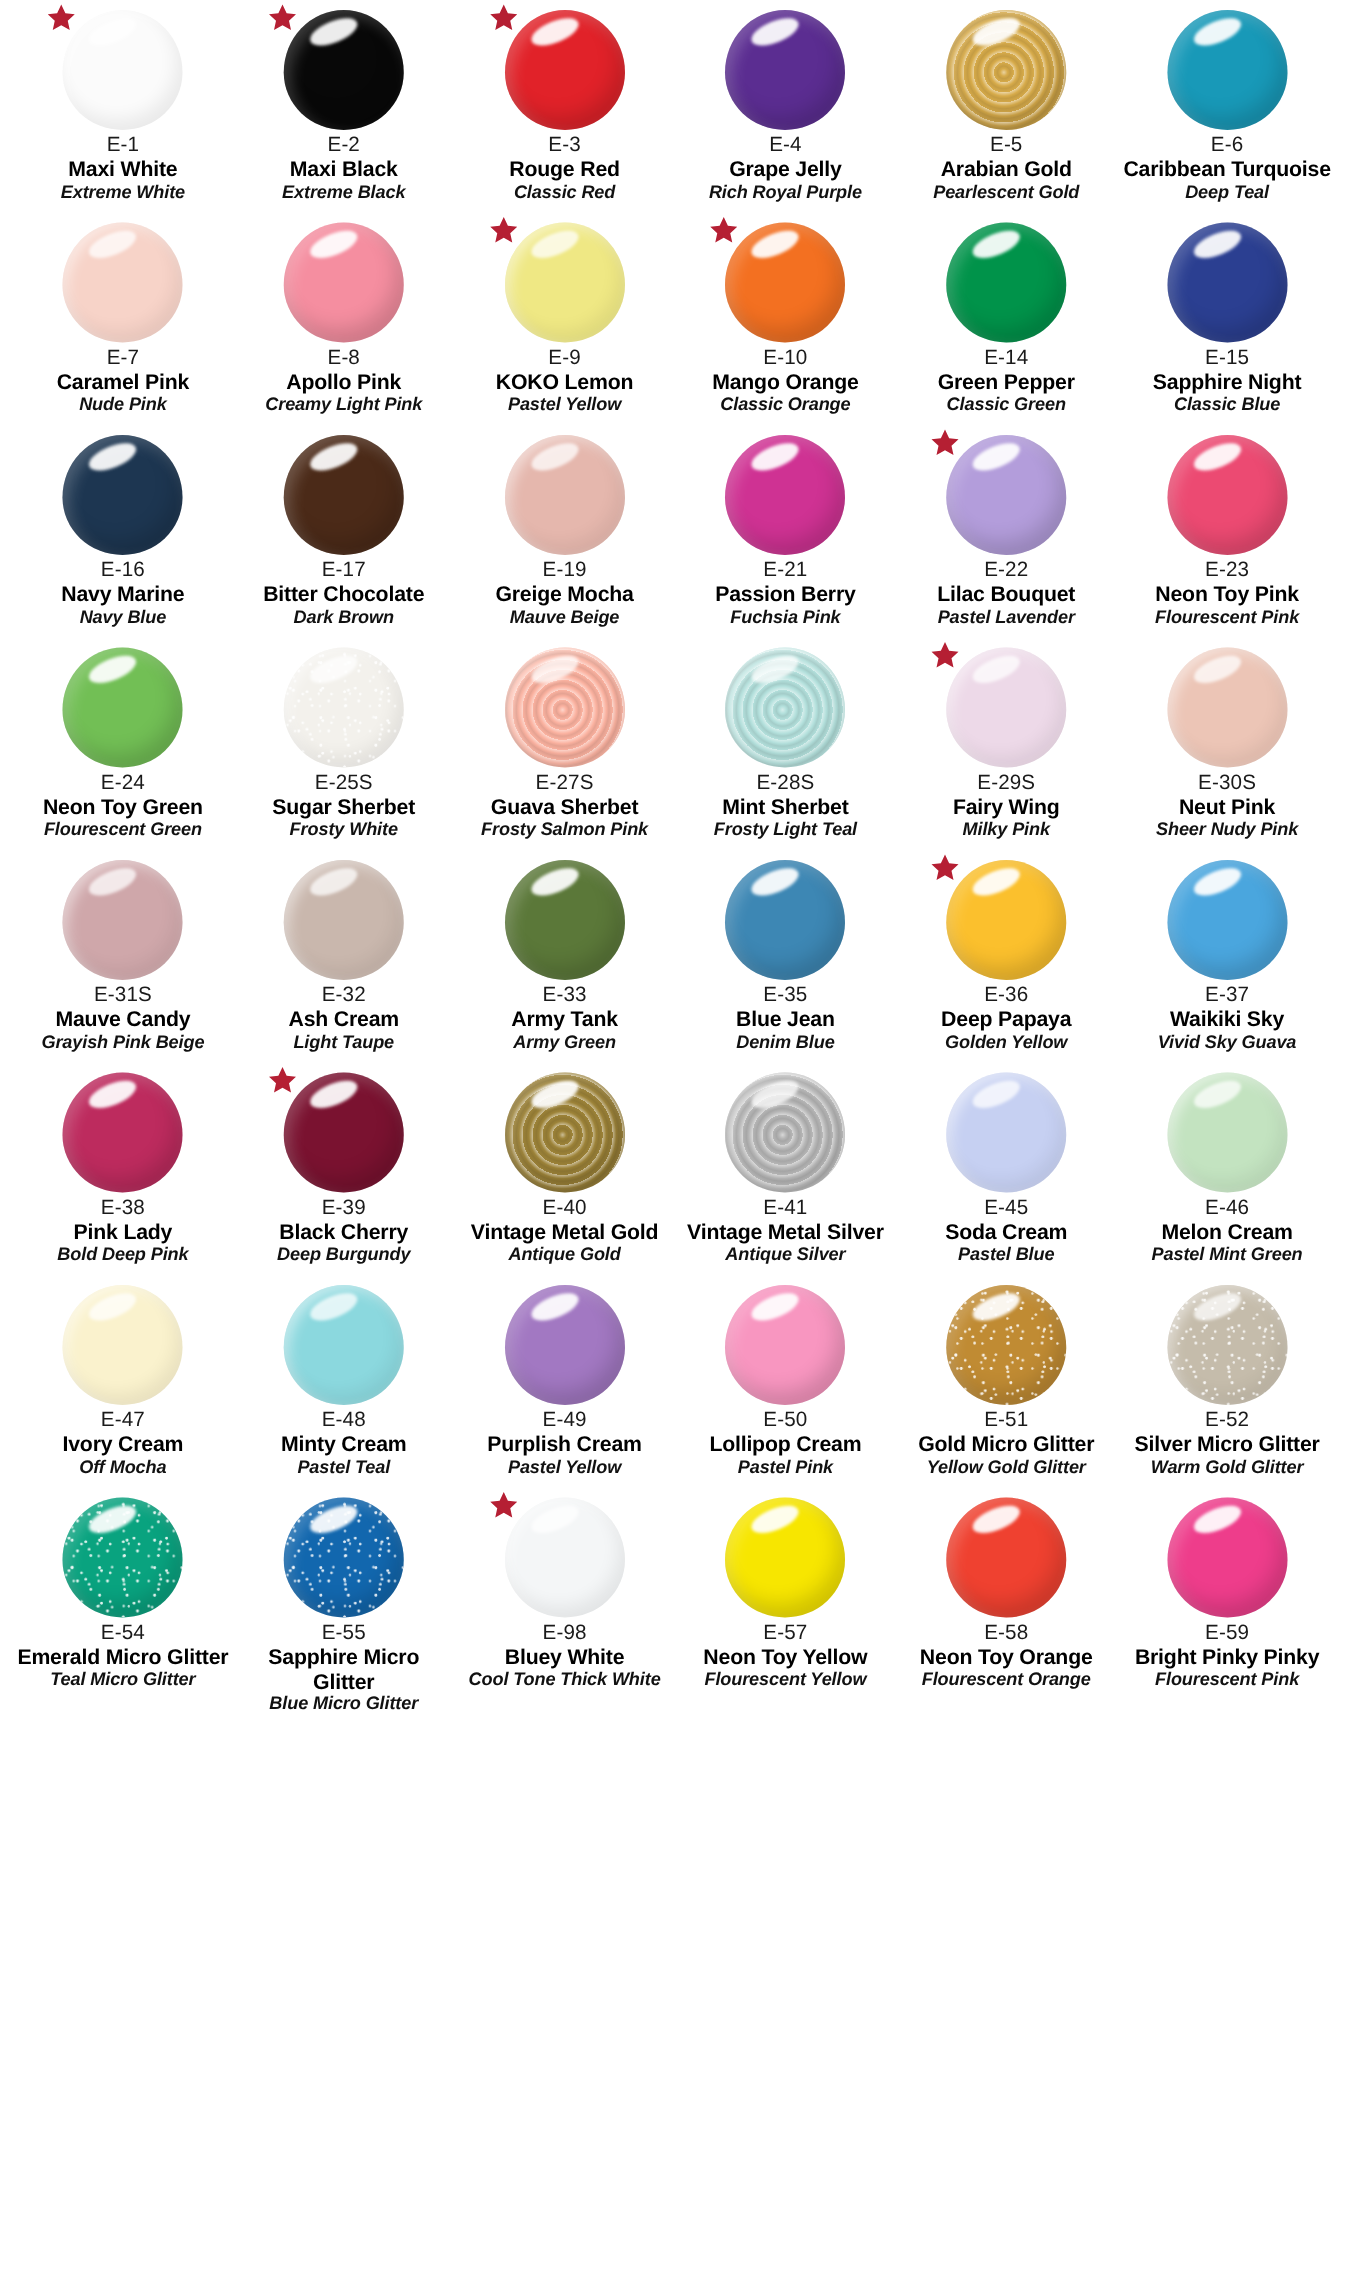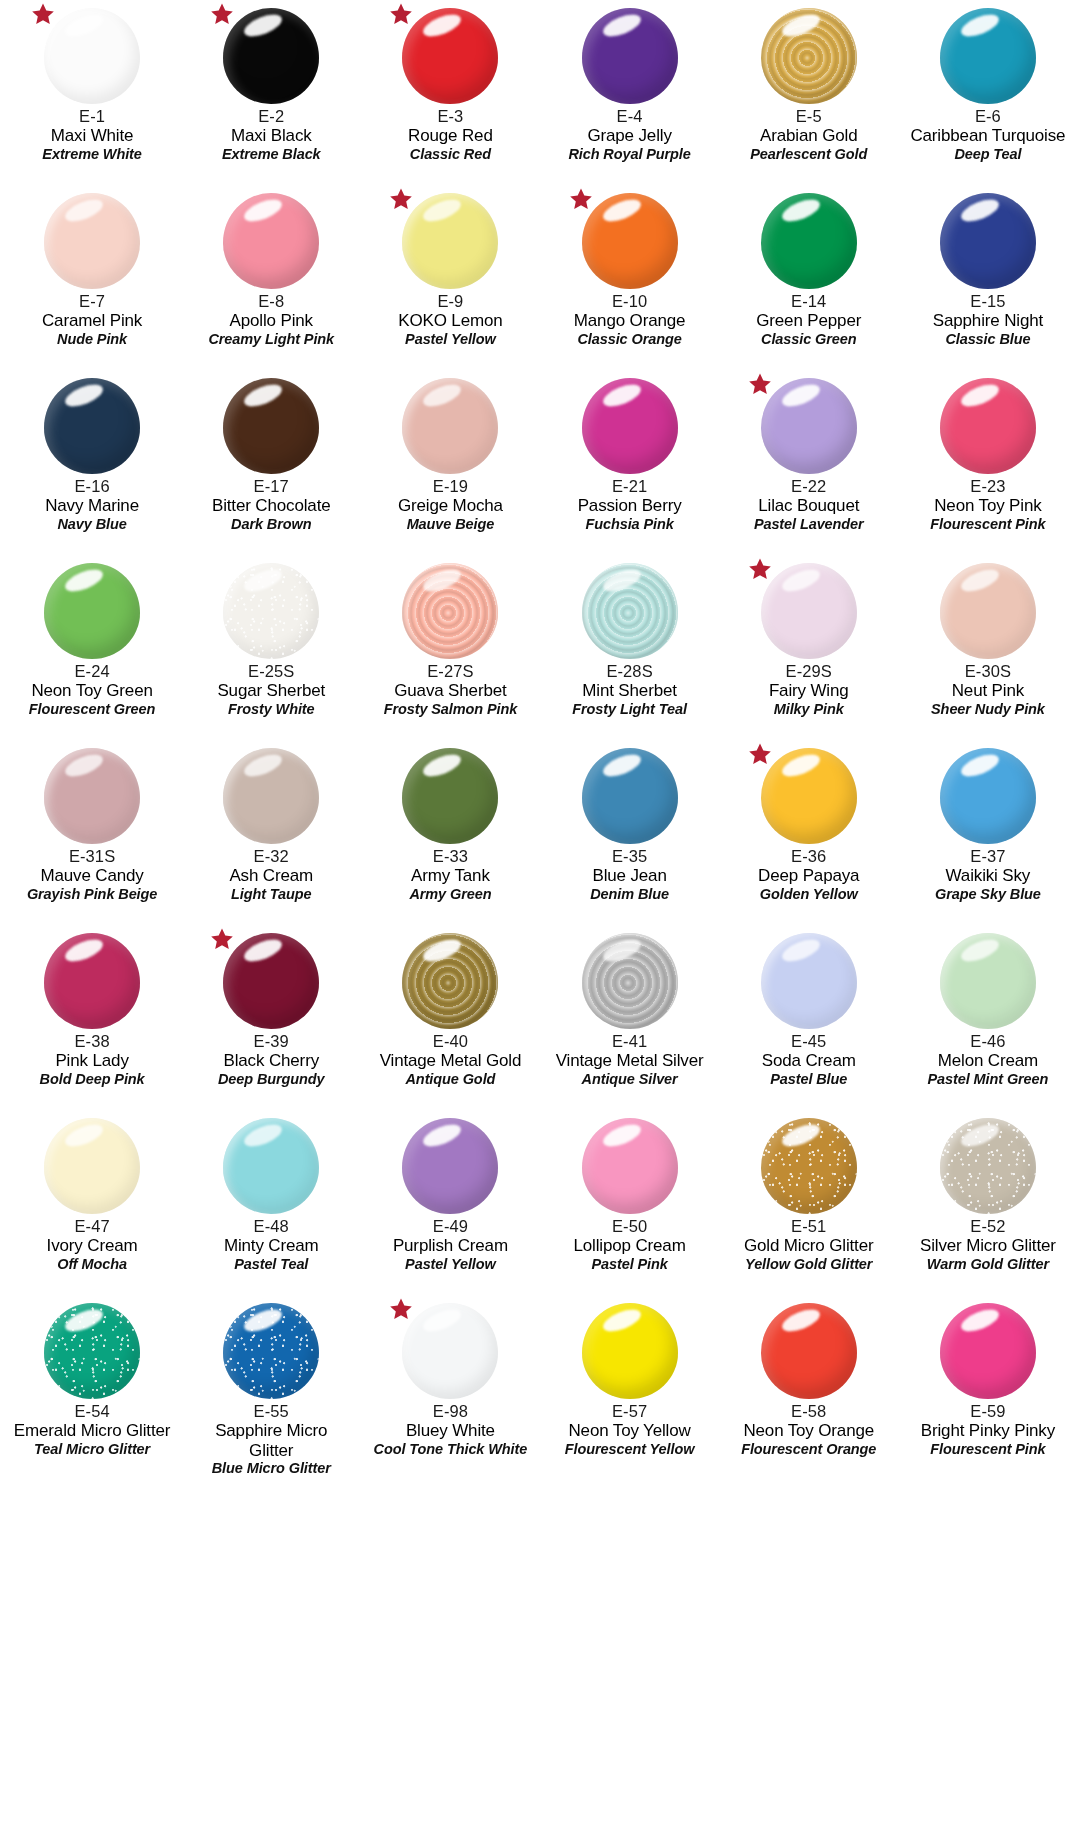--- a/index.html
+++ b/index.html
@@ -22,21 +22,20 @@
     box-sizing: border-box;
   }
 
   .grid {
     display: grid;
     grid-template-columns: repeat(6, 1fr);
     column-gap: 0px;
     row-gap: 0px;
     padding: 0 10px;
     box-sizing: border-box;
-    gap: 15px;
   }
 
   .swatch-cell {
     position: relative;
     display: flex;
     flex-direction: column;
     align-items: center;
     width: 100%;
     height: 170px;
     box-sizing: border-box;
@@ -137,21 +136,21 @@
   }
   .code {
     font-size: 16.5px;
     font-weight: 400;
     color: #1a1a1a;
     letter-spacing: 0.1px;
     margin-bottom: 1px;
   }
   .name {
     font-size: 17px;
-    font-weight: 400;
+    font-weight: 700;
     color: #000000;
     letter-spacing: -0.15px;
     padding: 0 2px;
   }
   .desc {
     font-size: 14.5px;
     font-style: italic;
     font-weight: 700;
     color: #111111;
     letter-spacing: -0.1px;
@@ -557,21 +556,21 @@
       </div>
       <div class="swatch-cell">
         <div class="drop-wrap">
           <div class="drop dark-gloss" style="background: rgb(74, 166, 222);">
             <div class="gloss"></div>
           </div>
         </div>
         <div class="labels">
           <div class="code">E-37</div>
           <div class="name">Waikiki Sky</div>
-          <div class="desc">Grape Sky Blue</div>
+          <div class="desc">Vivid Sky Guava</div>
         </div>
       </div>
       <div class="swatch-cell">
         <div class="drop-wrap">
           <div class="drop dark-gloss" style="background: rgb(189, 43, 94);">
             <div class="gloss"></div>
           </div>
         </div>
         <div class="labels">
           <div class="code">E-38</div>

